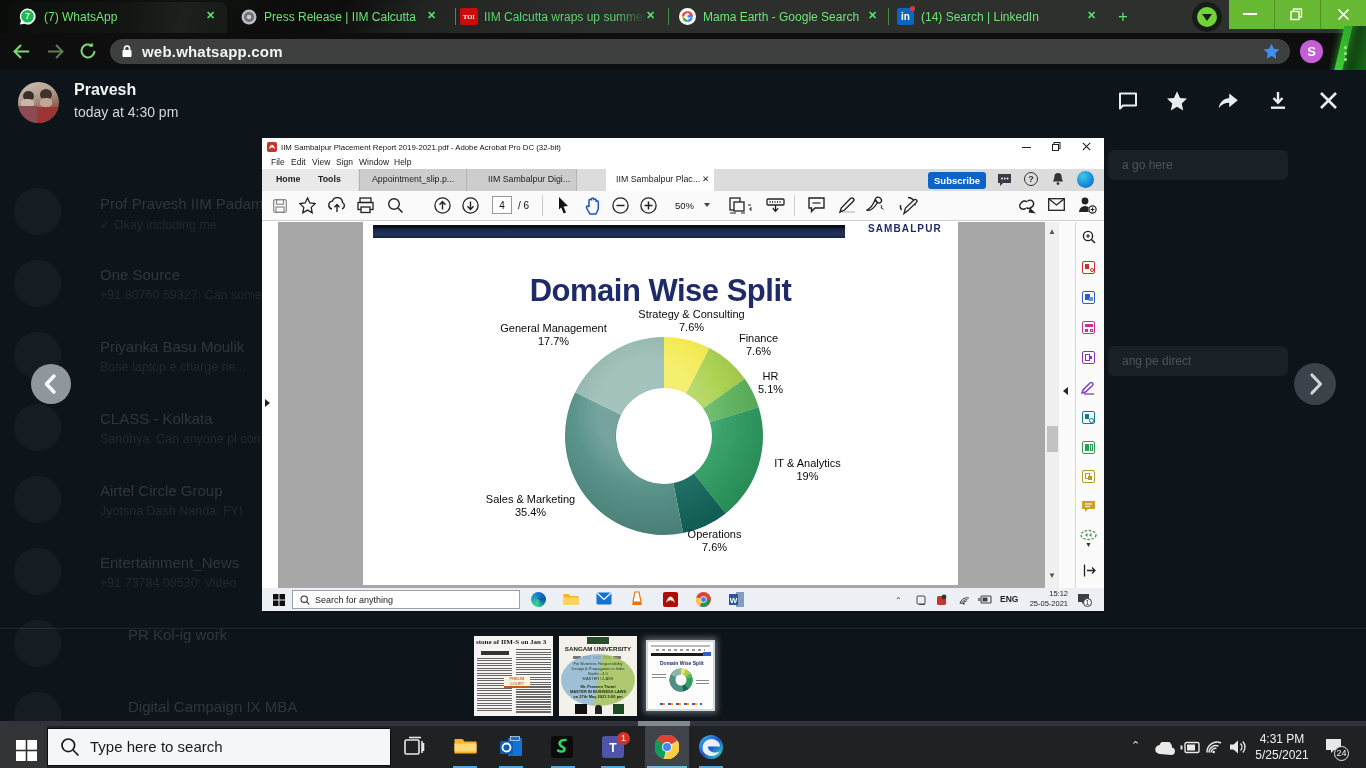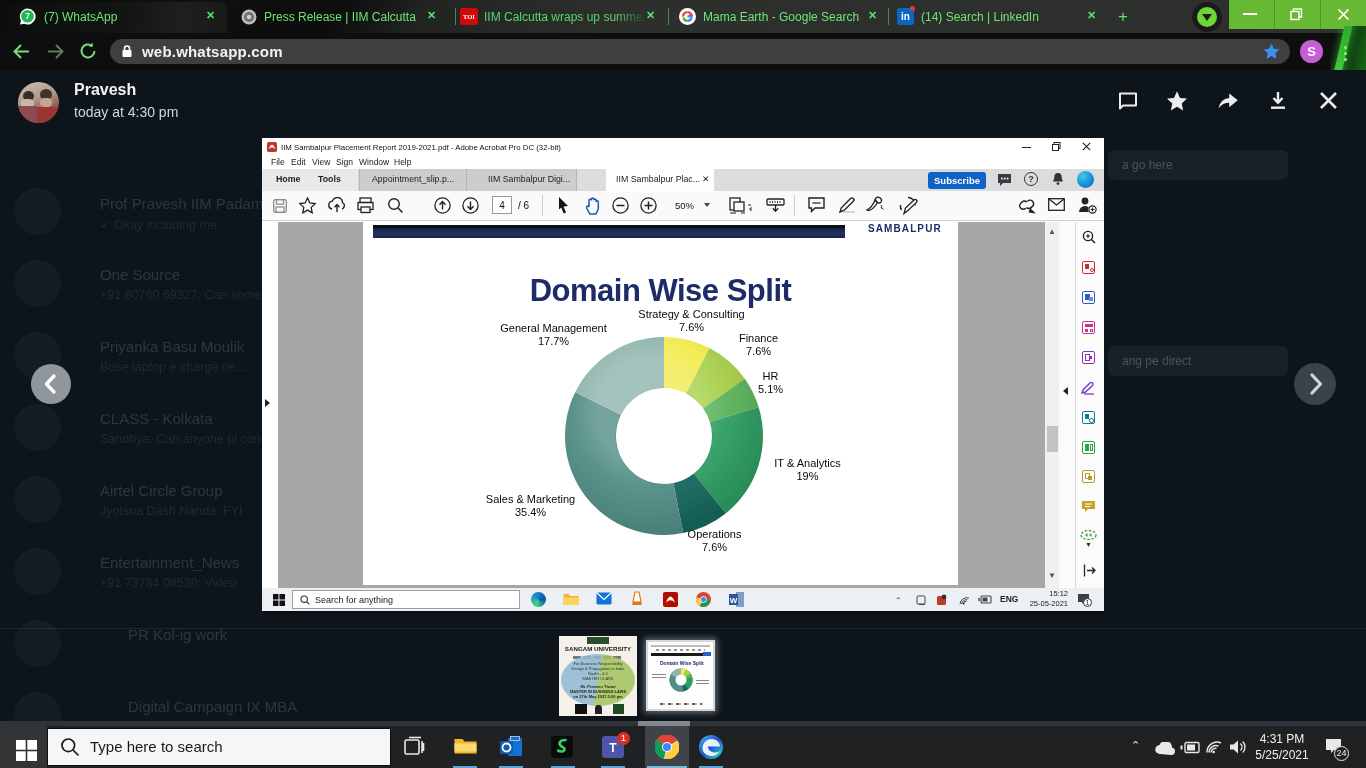--- a/index.html
+++ b/index.html
@@ -182,20 +182,27 @@
 
   <div class="abs" style="left:31px;top:294px;width:40px;height:40px;border-radius:50%;background:#90979c;"></div>
   <svg class="abs" style="left:31px;top:294px;" width="40" height="40" viewBox="0 0 40 40">
     <path d="M23 12 L15.5 20 L23 28" stroke="#fdfdfd" stroke-width="3.4" fill="none" stroke-linecap="round" stroke-linejoin="round"></path>
   </svg>
   <div class="abs" style="left:1294px;top:293px;width:42px;height:42px;border-radius:50%;background:#3b4249;"></div>
   <svg class="abs" style="left:1294px;top:293px;" width="42" height="42" viewBox="0 0 42 42">
     <path d="M18 12 L26.5 21 L18 30" stroke="#cfd5d8" stroke-width="3.2" fill="none" stroke-linecap="round" stroke-linejoin="round"></path>
   </svg>
 
+  <div class="abs" id="th1" style="left:474px;top:566px;width:79px;height:80px;background:#f6f5f2;overflow:hidden;">
+    <div class="abs" style="left:2px;top:2px;width:75px;height:10px;font-size:7px;font-weight:bold;color:#1a1a1a;font-family:'Liberation Serif',serif;white-space:nowrap;">stone of IIM-S on Jan 3</div>
+    <div class="abs" style="left:7px;top:15px;width:28px;height:4px;background:#333;"></div>
+    <div class="abs" style="left:3px;top:22px;width:35px;height:55px;background:repeating-linear-gradient(180deg,#666 0 1px,transparent 1px 2.5px);"></div>
+    <div class="abs" style="left:42px;top:13px;width:35px;height:64px;background:repeating-linear-gradient(180deg,#666 0 1px,transparent 1px 2.5px);"></div>
+    <div class="abs" style="left:30px;top:40px;width:26px;height:12px;background:#fdf3e0;border-bottom:2px solid #c05a1a;font-size:4px;color:#a04010;text-align:center;">PRELIM COURT</div>
+  </div>
   <div class="abs" id="th2" style="left:559px;top:566px;width:78px;height:80px;background:#f3f1ea;overflow:hidden;">
     <div class="abs" style="left:28px;top:1px;width:22px;height:7px;background:#2a4d2e;"></div>
     <div class="abs" style="left:4px;top:9px;width:70px;font-size:6.2px;font-weight:bold;color:#222;text-align:center;white-space:nowrap;">SANGAM UNIVERSITY</div>
     <div class="abs" style="left:14px;top:20px;width:50px;height:3px;background:repeating-linear-gradient(90deg,#777 0 8px,transparent 8px 10px);"></div>
     <div class="abs" style="left:2px;top:18px;width:74px;height:52px;border-radius:50%;background:linear-gradient(100deg,#8fb7d4 48%,#a3c25c 52%);opacity:0.85;"></div>
     <div class="abs" style="left:12px;top:25px;width:54px;font-size:4px;color:#1c3b1e;text-align:center;line-height:5px;">For Business Responsibility<br>Design &amp; Propagation in India<br>Bodhi - 4.0<br>MASTER CLASS</div>
     <div class="abs" style="left:10px;top:48px;width:58px;font-size:4px;font-weight:bold;color:#1a2a0e;text-align:center;line-height:5px;">Mr. Praveen Tiwari<br>MASTER IN BUSINESS LAWS<br>on 27th May 2021 5:00 pm</div>
     <div class="abs" style="left:16px;top:68px;width:12px;height:10px;background:#111;"></div>
     <div class="abs" style="left:36px;top:69px;width:7px;height:9px;background:#222;border-radius:40% 40% 0 0;"></div>
     <div class="abs" style="left:54px;top:68px;width:11px;height:10px;background:#1d4a22;"></div>

